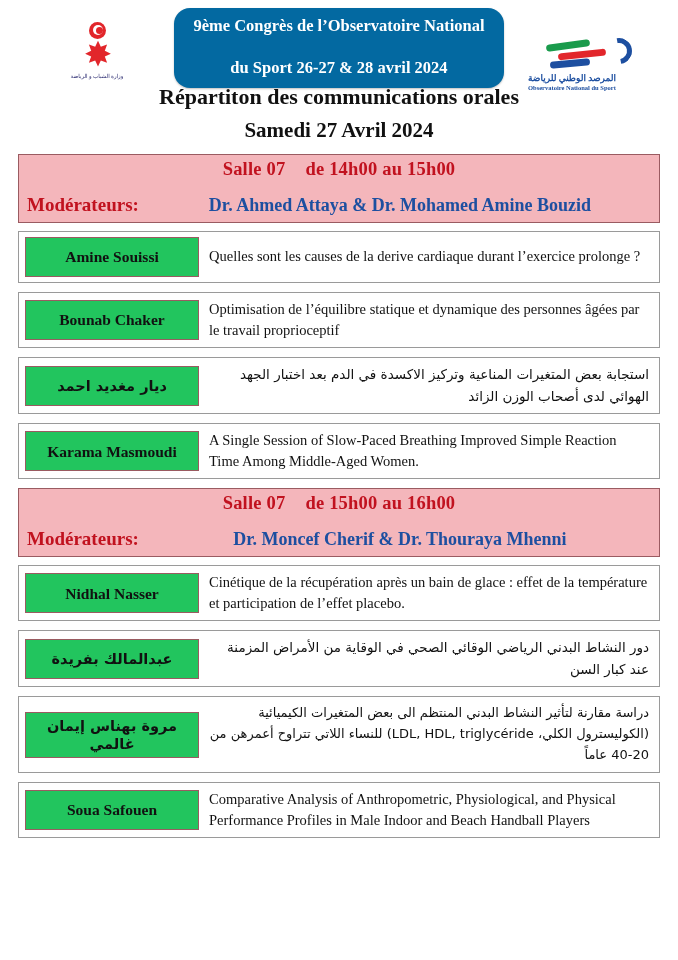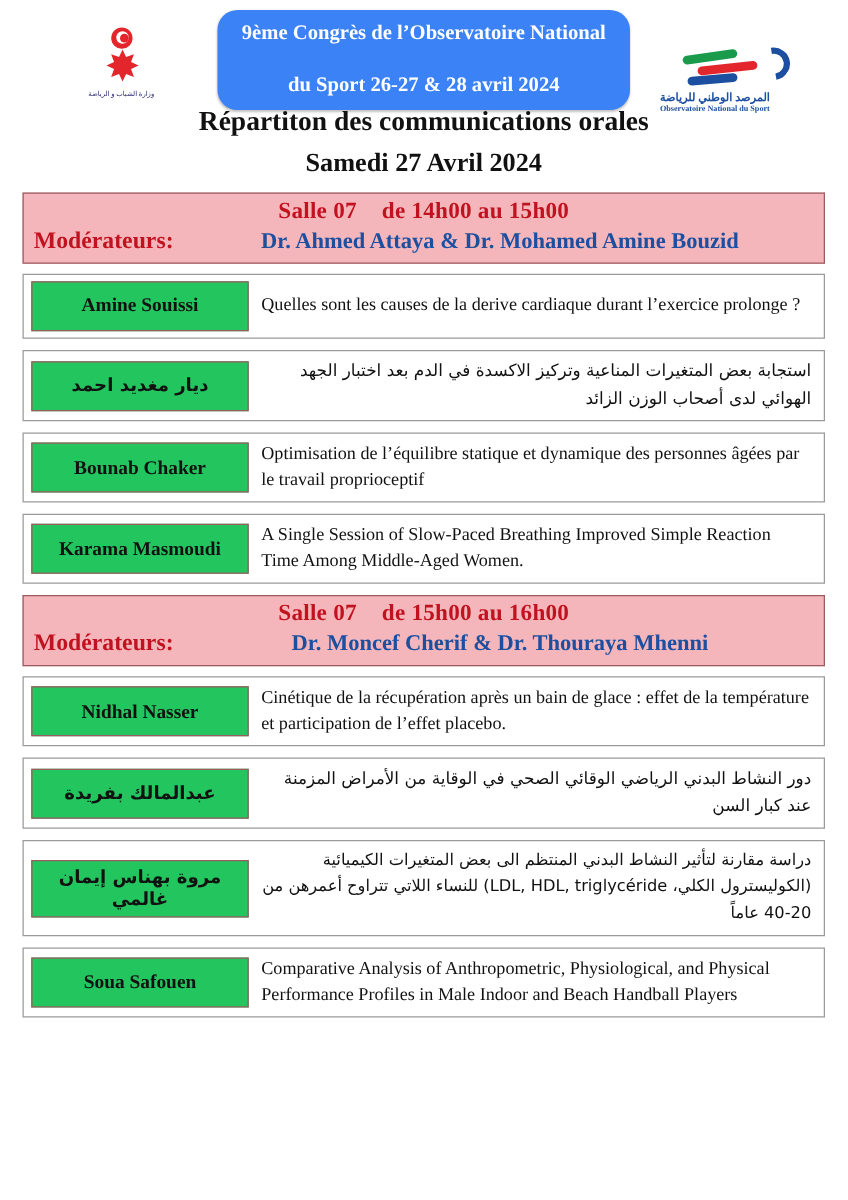--- a/index.html
+++ b/index.html
@@ -26,21 +26,21 @@
   .header {
     position: relative;
     height: 148px;
   }
   .banner {
     position: absolute;
     left: 50%;
     top: 8px;
     transform: translateX(-50%);
     width: 330px;
-    background: #3b82f6;
+    background: #0369a1;
     border-radius: 16px;
     padding: 8px 14px 10px 14px;
     text-align: center;
     box-shadow: 0 1px 2px rgba(0,0,0,.25);
   }
   .banner .l1 {
     color: #ffffff;
     font-size: 16.5px;
     font-weight: bold;
     line-height: 1.25;
@@ -172,21 +172,21 @@
   }
   .session-head .line1 {
     text-align: center;
     font-size: 18.5px;
     font-weight: bold;
     color: #c1121f;
     letter-spacing: .2px;
   }
   .session-head .line1 .room { margin-right: 20px; }
   .session-head .line2 {
-    margin-top: 2px;
+    margin-top: 14px;
     display: flex;
     align-items: baseline;
     gap: 10px;
   }
   .session-head .mod-label {
     font-size: 19px;
     font-weight: bold;
     color: #c1121f;
     white-space: nowrap;
   }
@@ -306,30 +306,30 @@
 
       <div class="talk">
         <div class="namecell">
           <div class="namebox">Amine Souissi</div>
         </div>
         <div class="titlecell">Quelles sont les causes de la derive cardiaque durant l’exercice prolonge ?</div>
       </div>
 
       <div class="talk">
         <div class="namecell">
+          <div class="namebox">Bounab Chaker</div>
+        </div>
+        <div class="titlecell">Optimisation de l’équilibre statique et dynamique des personnes âgées par le travail proprioceptif</div>
+      </div>
+
+      <div class="talk">
+        <div class="namecell">
           <div class="namebox ar">ديار مغديد احمد</div>
         </div>
         <div class="titlecell ar">استجابة بعض المتغيرات المناعية وتركيز الاكسدة في الدم بعد اختبار الجهد الهوائي لدى أصحاب الوزن الزائد</div>
-      </div>
-
-      <div class="talk">
-        <div class="namecell">
-          <div class="namebox">Bounab Chaker</div>
-        </div>
-        <div class="titlecell">Optimisation de l’équilibre statique et dynamique des personnes âgées par le travail proprioceptif</div>
       </div>
 
       <div class="talk">
         <div class="namecell">
           <div class="namebox">Karama Masmoudi</div>
         </div>
         <div class="titlecell">A Single Session of Slow-Paced Breathing Improved Simple Reaction Time Among Middle-Aged Women.</div>
       </div>
 
     </div>

